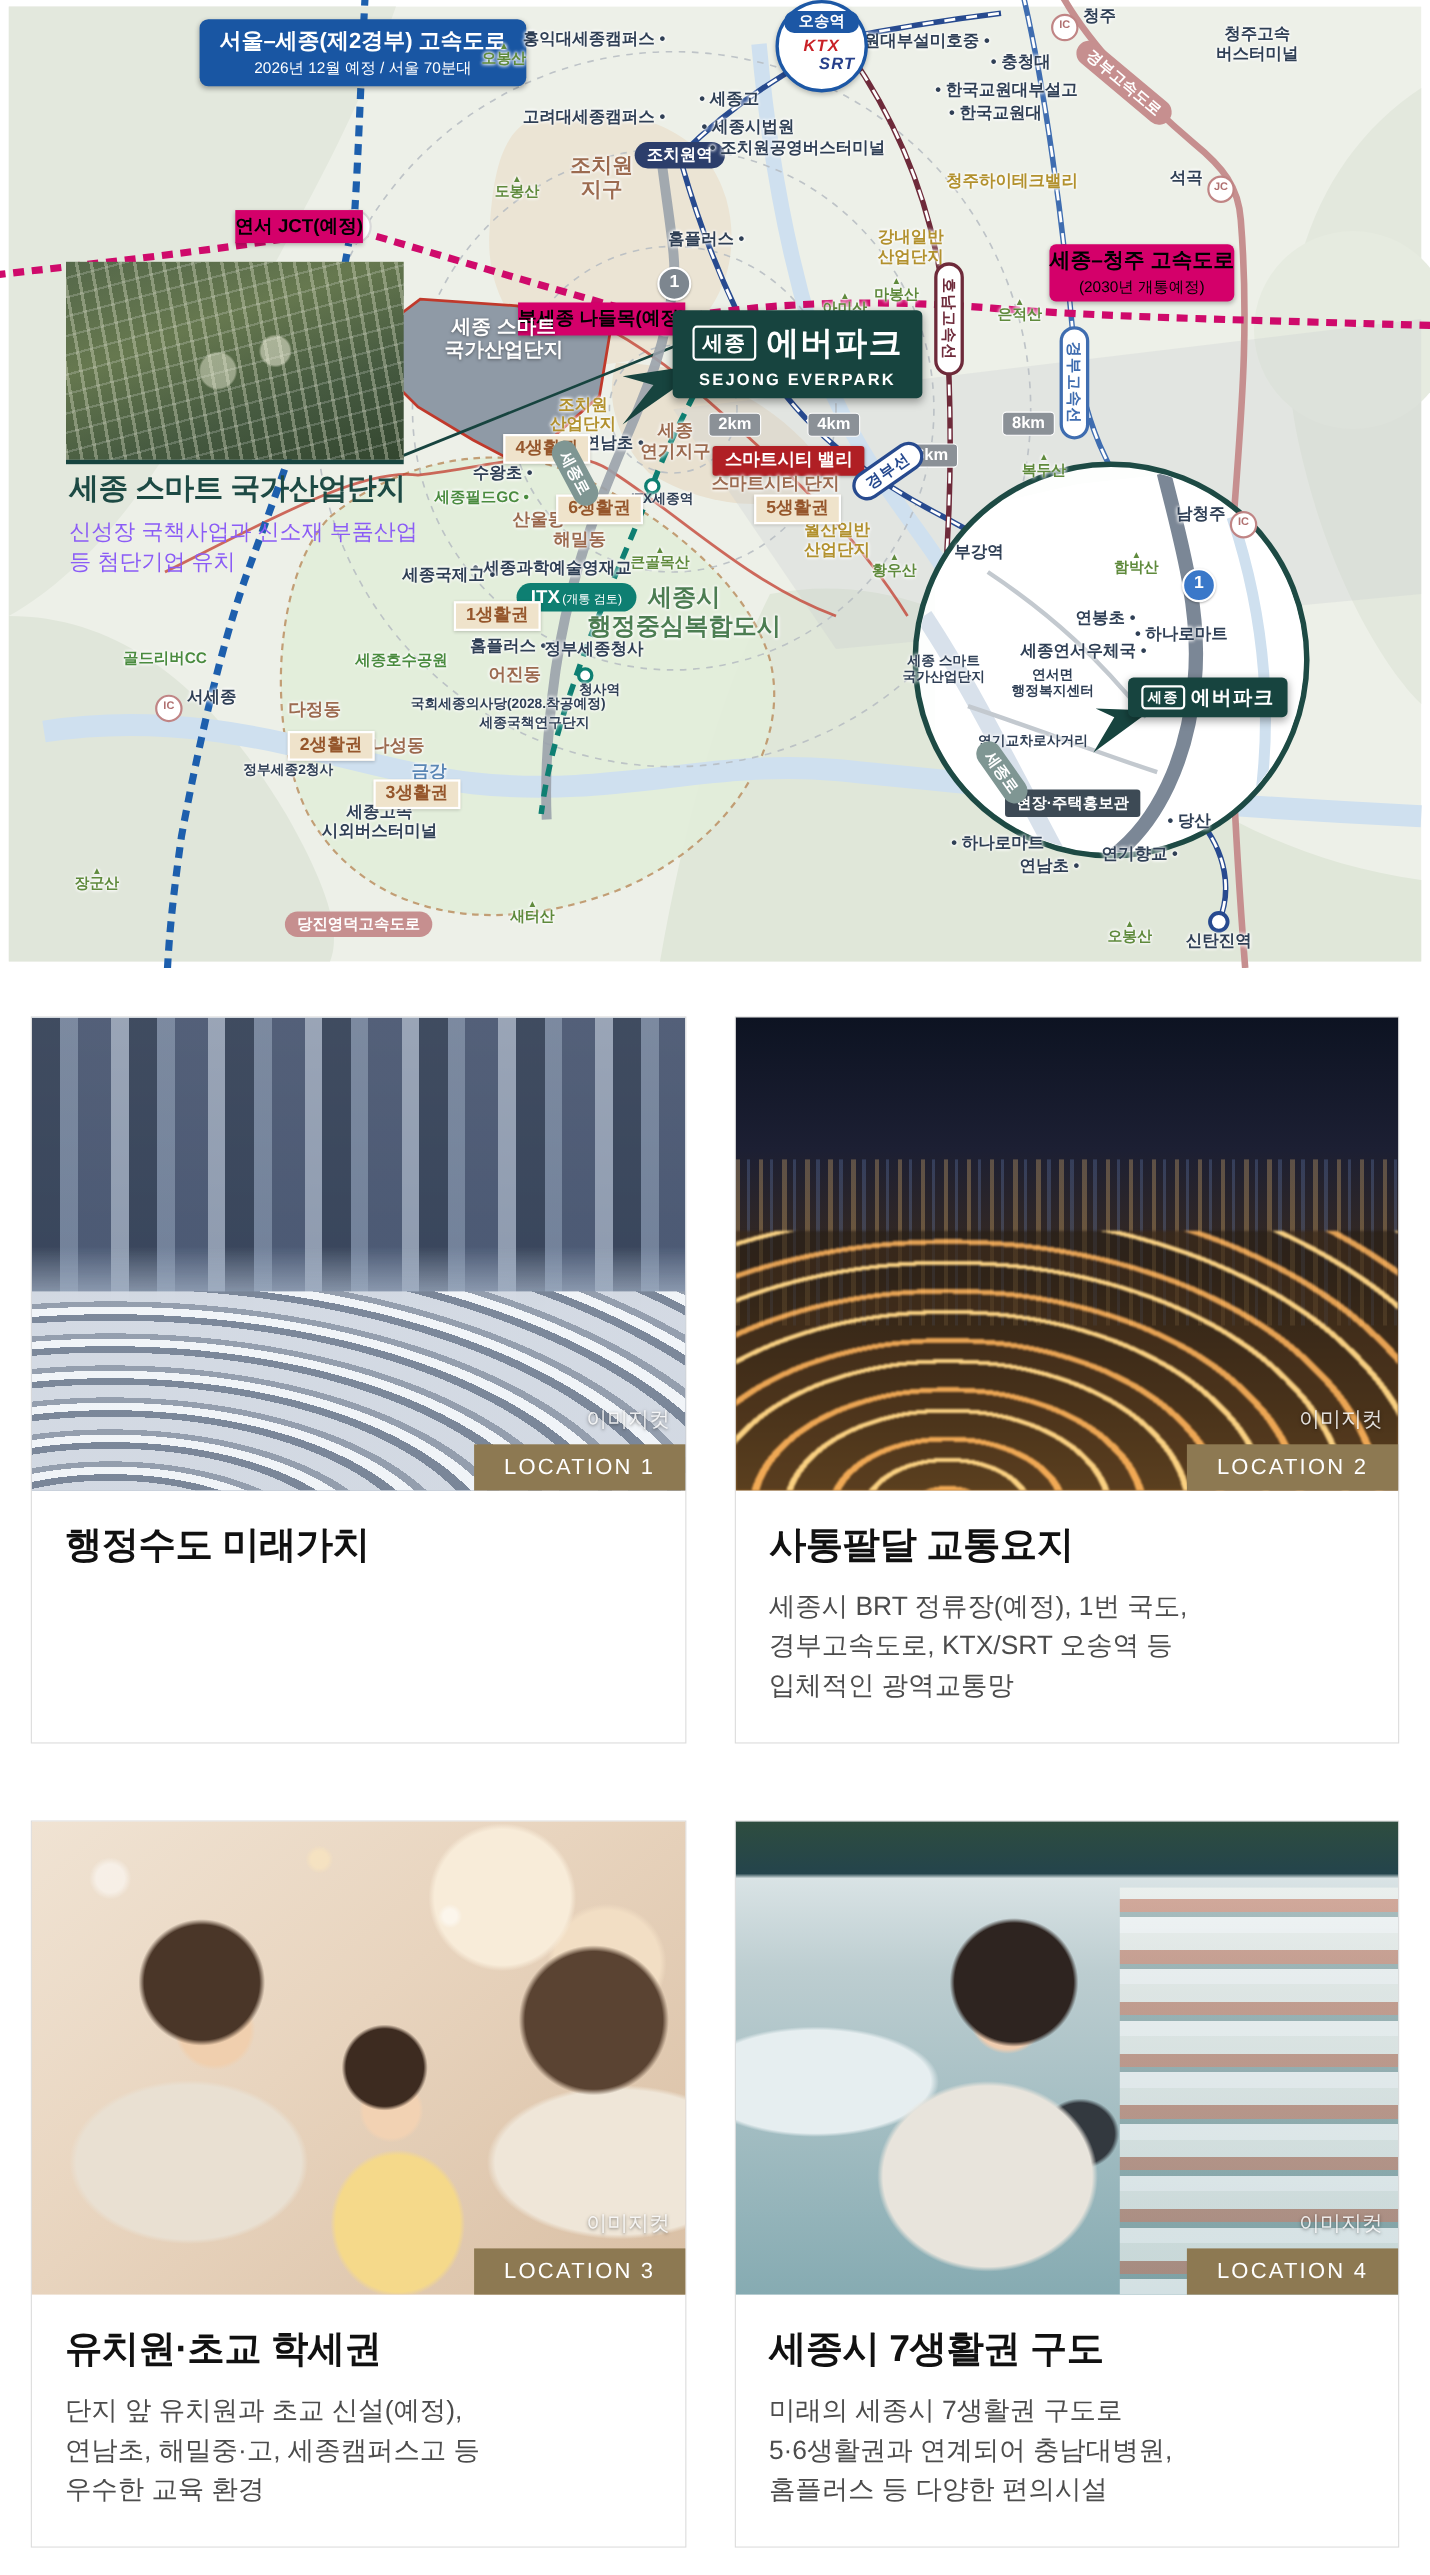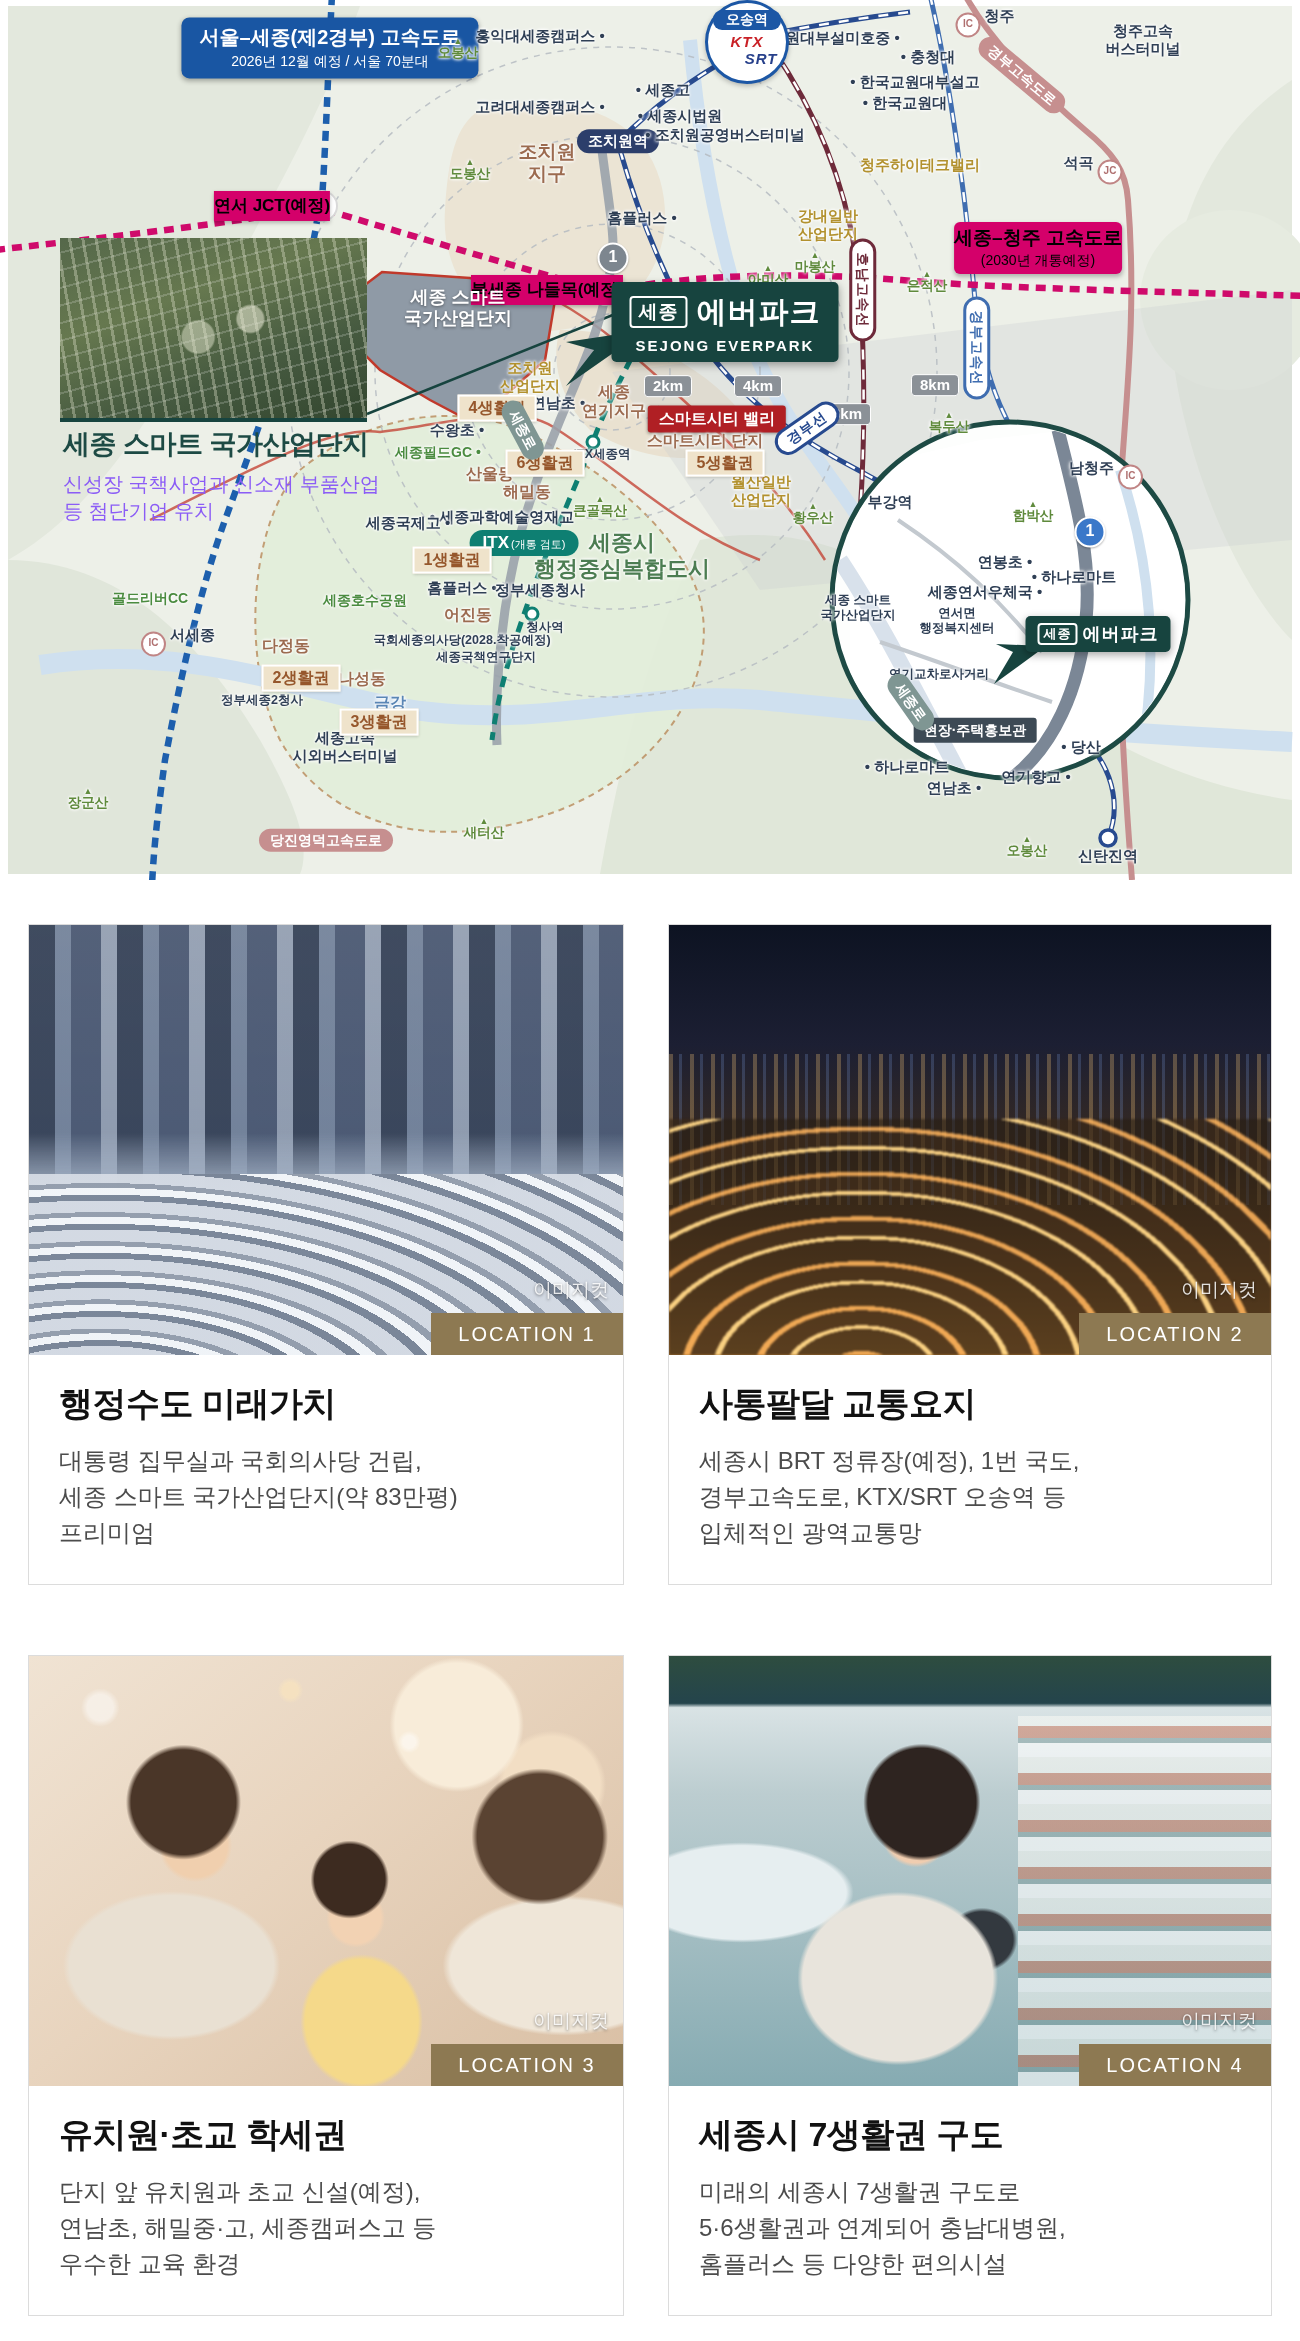--- a/index.html
+++ b/index.html
@@ -380,23 +380,20 @@
         <div class="ml route-blue" style="left: 1090px; top: 532px;"><span>1</span></div>
       </div>
   </div>
 
   <div class="card row1 card-l">
     <div class="card-img img1"></div>
     <div class="imgnote">이미지컷</div>
     <div class="loc-badge">LOCATION 1</div>
     <div class="card-text">
       <div class="card-title">행정수도 미래가치</div>
-      <div class="card-body">대통령 집무실과 국회의사당 건립,
-세종 스마트 국가산업단지(약 83만평)
-프리미엄</div>
     </div>
   </div>
 
   <div class="card row1 card-r">
     <div class="card-img img2"></div>
     <div class="imgnote">이미지컷</div>
     <div class="loc-badge">LOCATION 2</div>
     <div class="card-text">
       <div class="card-title">사통팔달 교통요지</div>
       <div class="card-body">세종시 BRT 정류장(예정), 1번 국도,

